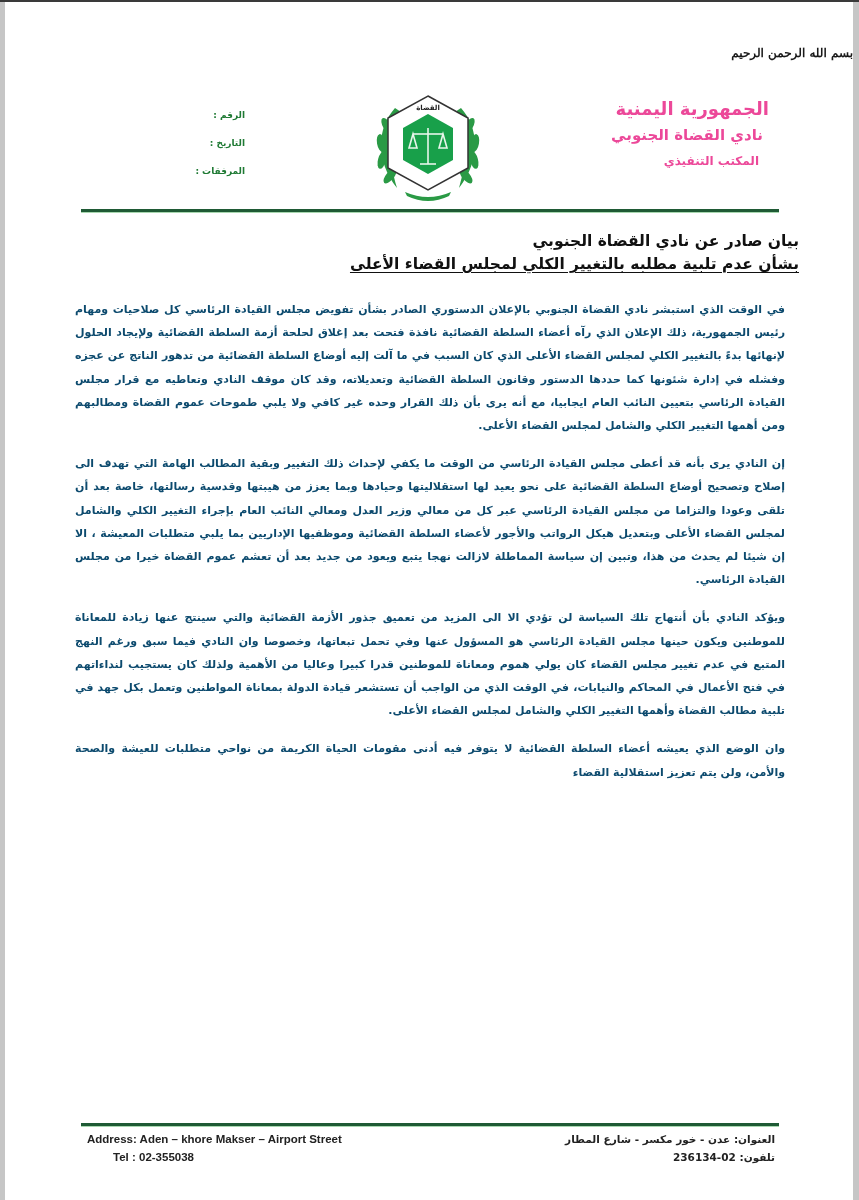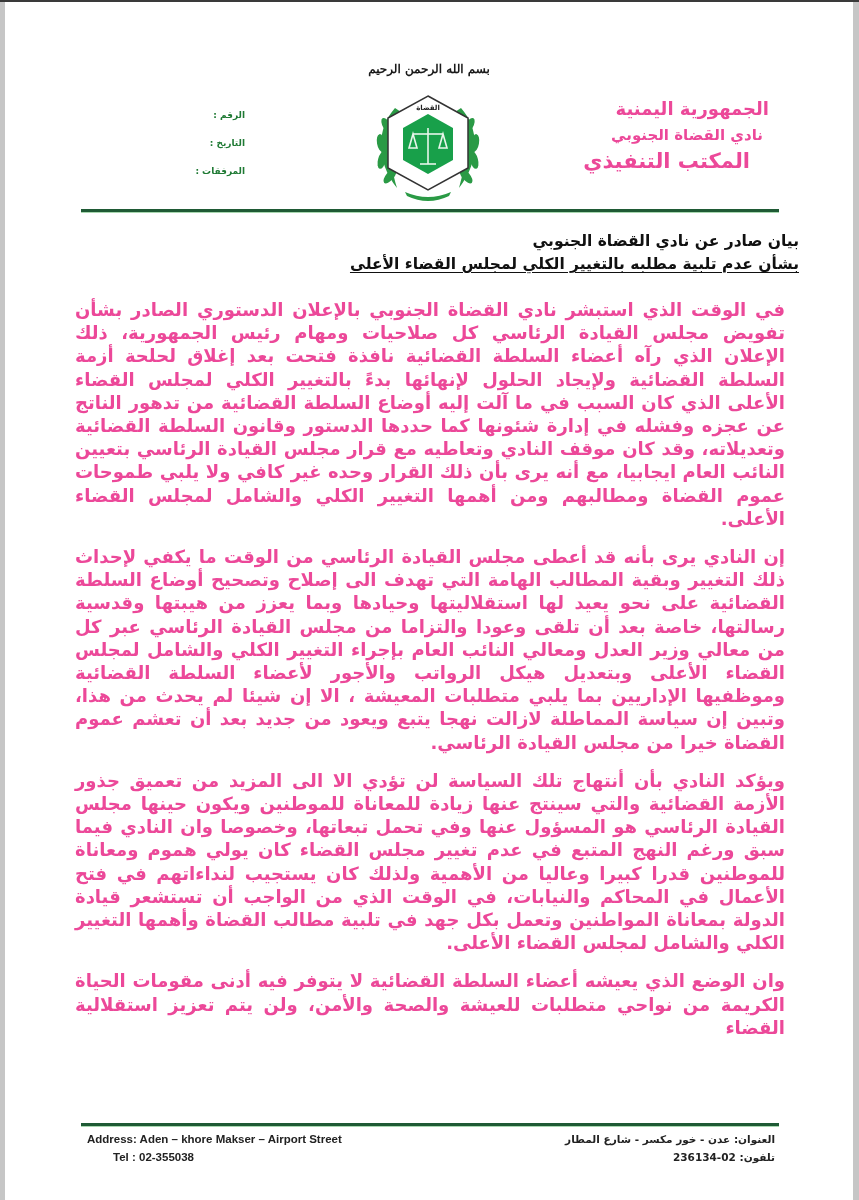--- a/index.html
+++ b/index.html
@@ -8,51 +8,51 @@
     background: #c6c6c6;
     font-family: "DejaVu Sans", sans-serif;
     position: relative;
   }
   .topbar { position: absolute; top: 0; left: 0; width: 859px; height: 2px; background: #3a3a3a; }
   .page {
     position: absolute; top: 2px; left: 5px; width: 848px; height: 1198px;
     background: #ffffff;
   }
   .basmala {
-    position: absolute; top: 60px; left: 0; width: 848px; text-align: center;
+    position: absolute; top: 44px; left: 0; width: 848px; 
     font-family: "DejaVu Serif", serif; font-size: 12px; font-weight: bold; color: #1a1a1a;
   }
   .hdr-right {
     position: absolute; top: 94px; right: 84px; width: 220px; text-align: right;
     color: #ec4899; font-weight: bold;
   }
   .hdr-right .l1 { font-size: 18px; line-height: 26px; }
   .hdr-right .l2 { font-size: 15px; line-height: 26px; margin-right: 6px; }
-  .hdr-right .l3 { font-size: 21px; line-height: 26px; margin-right: 19px; }
+  .hdr-right .l3 { font-size: 12px; line-height: 26px; margin-right: 10px; }
   .hdr-left {
     position: absolute; top: 108px; left: 120px; width: 120px; text-align: right;
     color: #1f7a34; font-weight: bold; font-size: 9px;
   }
   .hdr-left div { height: 28px; }
   .hdr-left .ref { margin-right: 0; }
   .logo { position: absolute; top: 86px; left: 360px; width: 126px; height: 120px; }
   .rule {
     position: absolute; left: 76px; width: 698px; height: 3px; background: #1f5a35;
     box-shadow: 0 1px 0 #a8d8b0;
   }
   .rule.top { top: 207px; }
   .rule.bottom { top: 1121px; }
   .title {
     position: absolute; top: 228px; left: 0; width: 772px; text-align: right;
     font-weight: bold; font-size: 15.5px; line-height: 23px; color: #111; padding-left: 22px;
   }
   .title .t2 { text-decoration: underline; text-underline-offset: 3px; }
   .body {
     position: absolute; top: 296px; left: 70px; width: 710px;
-    font-weight: bold; font-size: 18px; line-height: 23.2px; color: #ec4899;
+    font-weight: bold; font-size: 11px; line-height: 23.2px; color: #0c4a6e;
     text-align: justify; text-align-last: right;
   }
   .body p { margin: 0 0 15px 0; }
   .footer-en {
     position: absolute; top: 1128px; left: 82px; direction: ltr; text-align: left;
     font-family: "Liberation Sans", sans-serif; font-size: 11.5px; font-weight: bold; color: #222;
     line-height: 18px;
   }
   .footer-en .tel { margin-left: 26px; }
   .footer-ar {

